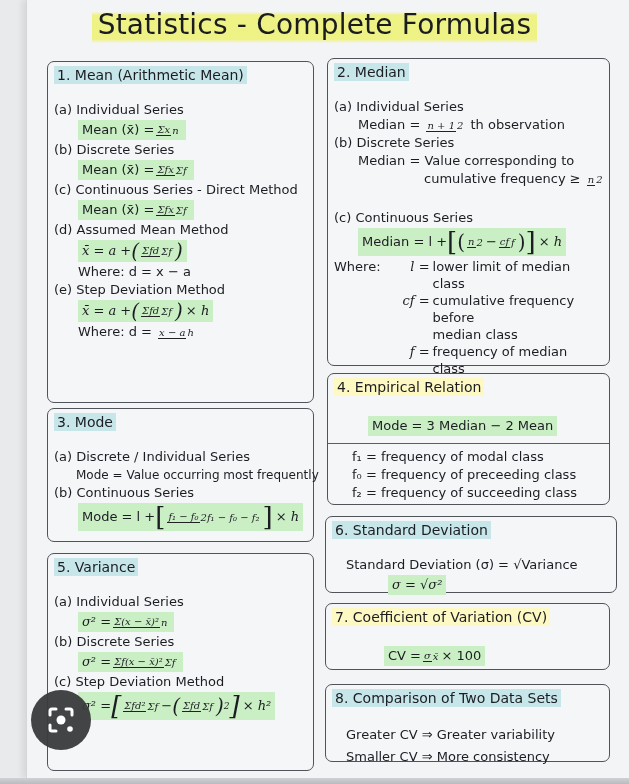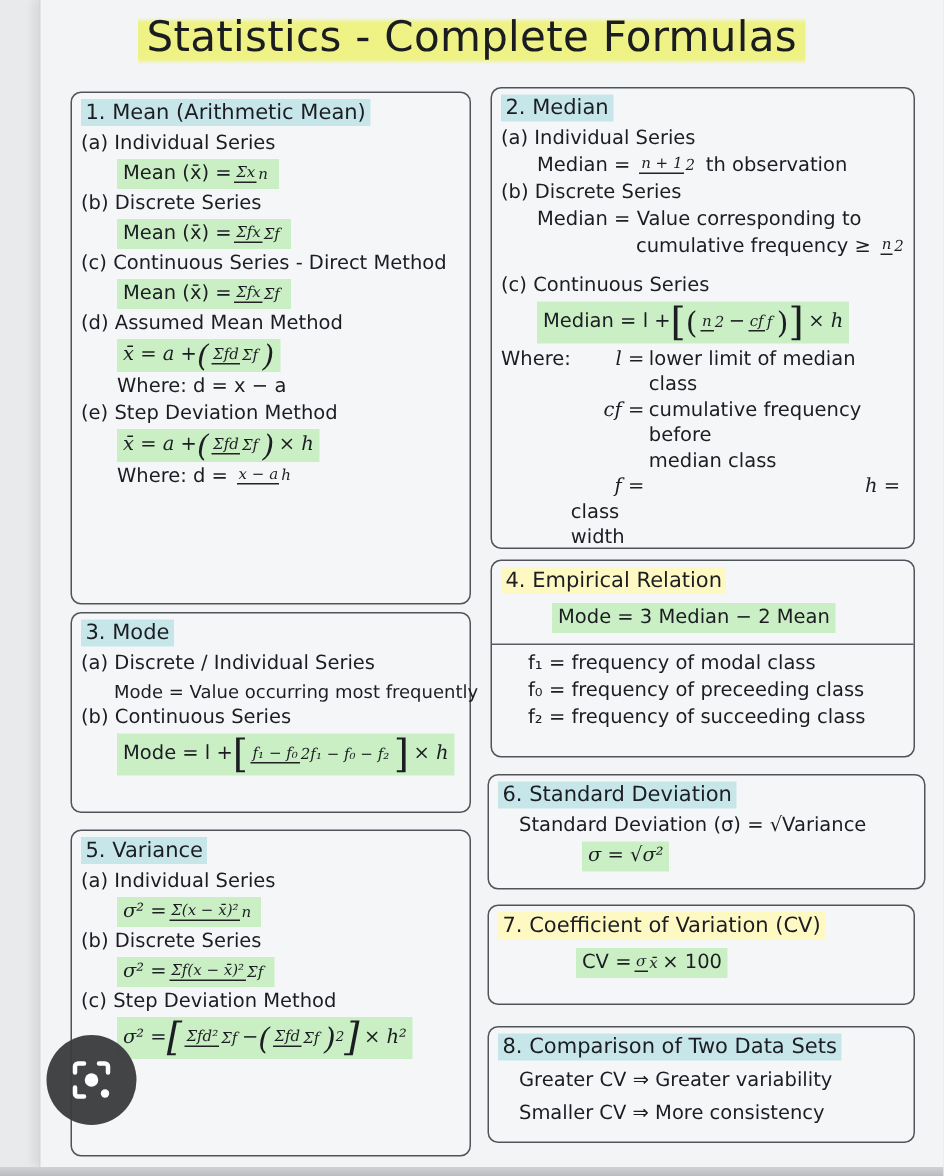--- a/index.html
+++ b/index.html
@@ -18,21 +18,21 @@
   .title-wrap { position: absolute; left: 0; top: 6px; width: 629px; text-align: center; }
   .title {
     display: inline-block; font-size: 28px; padding: 2px 6px; letter-spacing: 0.2px;
     background: linear-gradient(180deg, rgba(243,246,150,0) 15%, rgba(238,242,120,0.9) 25%, rgba(238,242,120,0.9) 90%, rgba(243,246,150,0) 100%);
     color: #1a1c20;
   }
   .box {
     position: absolute; border: 1.6px solid #50545a; border-radius: 7px;
     background: #f5f6f8; padding: 4px 6px; font-size: 13px; line-height: 18px;
   }
-  .hd { display: inline-block; font-size: 14px; padding: 0 3px; margin-bottom: 3px; }
+  .hd { display: inline-block; font-size: 14px; padding: 0 3px; margin-bottom: 17px; }
   .hl-blue { background: #c7e6ea; }
   .hl-yellow { background: #fef9c3; }
   .sub { display: block; white-space: nowrap; }
   .ind { padding-left: 24px; }
   .fx {
     display: inline-flex; align-items: center; background: #cbefc4;
     padding: 1px 4px; margin: 1px 0; white-space: nowrap; font-size: 13px;
   }
   .m { font-family: "DejaVu Serif", serif; font-style: italic; }
   .frac { display: inline-flex; flex-direction: row; align-items: center; vertical-align: middle; font-size: 10px; line-height: 11px; margin: 0 2px; }
@@ -139,21 +139,21 @@
   </div>
   <span class="sub">(b) Discrete Series</span>
   <span class="sub ind">Median = Value corresponding to</span>
   <div class="sub" style="padding-left:90px">
     <span>cumulative frequency ≥</span>
     <span class="frac m">
         <span class="num">n</span>
         <span class="den">2</span>
       </span>
   </div>
-  <span class="sub" style="margin-top:8px">(c) Continuous Series</span>
+  <span class="sub" style="margin-top:21px">(c) Continuous Series</span>
   <div class="ind">
     <span class="fx">
         <span>Median = l +</span>
       <span class="brack">[</span>
         <span class="paren">(</span>
       <span class="frac m">
           <span class="num">n</span>
           <span class="den">2</span>
         </span>
       <span>−</span>
@@ -169,20 +169,21 @@
   <div style="display:flex; margin-top:1px">
     <span style="width:48px">Where:</span>
     <div class="where-table">
       <span class="lhs m">l =</span>
         <span>lower limit of median class</span>
       <span class="lhs m">cf =</span>
         <span>cumulative frequency before</span>
       <span class="lhs m"></span>
         <span>median class</span>
       <span class="lhs m">f =</span>
+        <span>frequency of median class</span>
       <span class="lhs m">h =</span>
         <span>class width</span>
     </div>
   </div>
 </div>
 
 <div class="box" style="left:47px; top:408px; width:267px; height:134px;">
   <span class="hd hl-blue">3. Mode</span>
   <span class="sub">(a) Discrete / Individual Series</span>
   <span class="sub" style="padding-left:22px; font-size:12px;">Mode = Value occurring most frequently</span>

